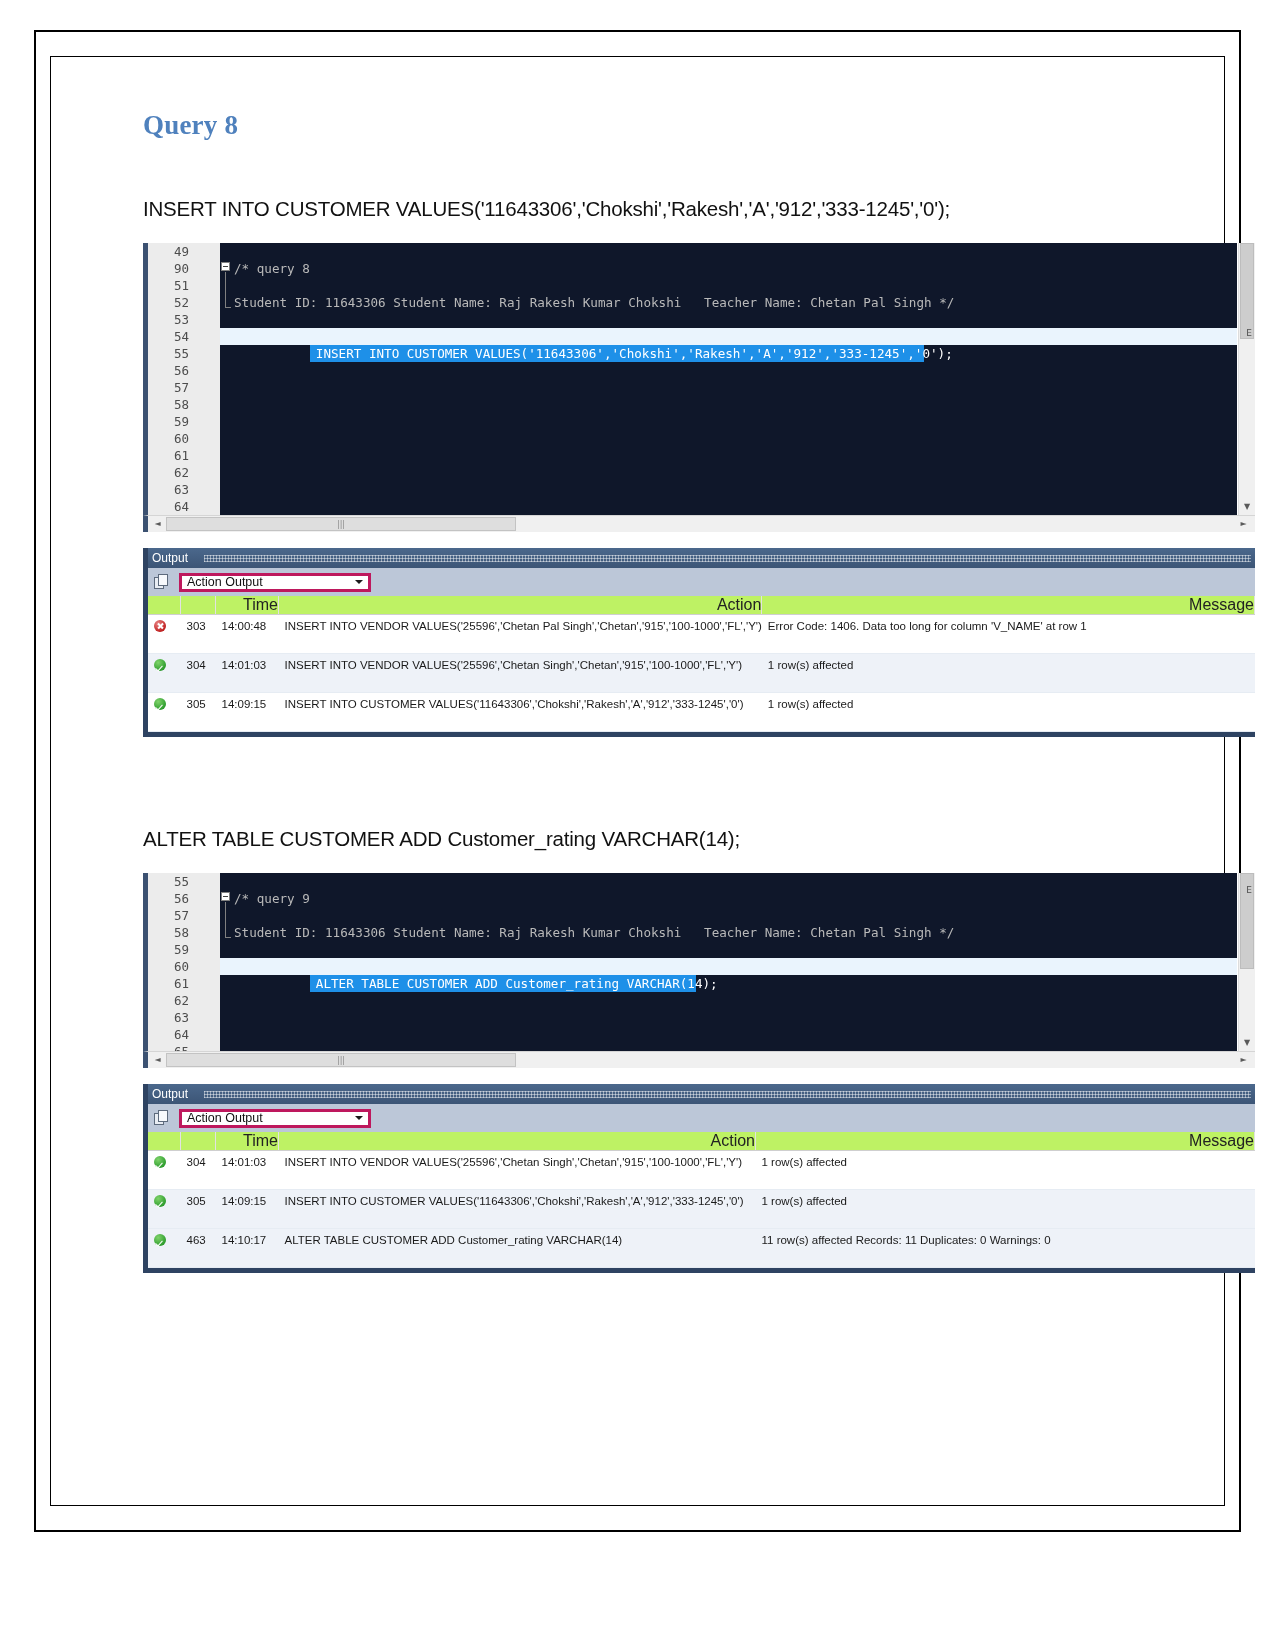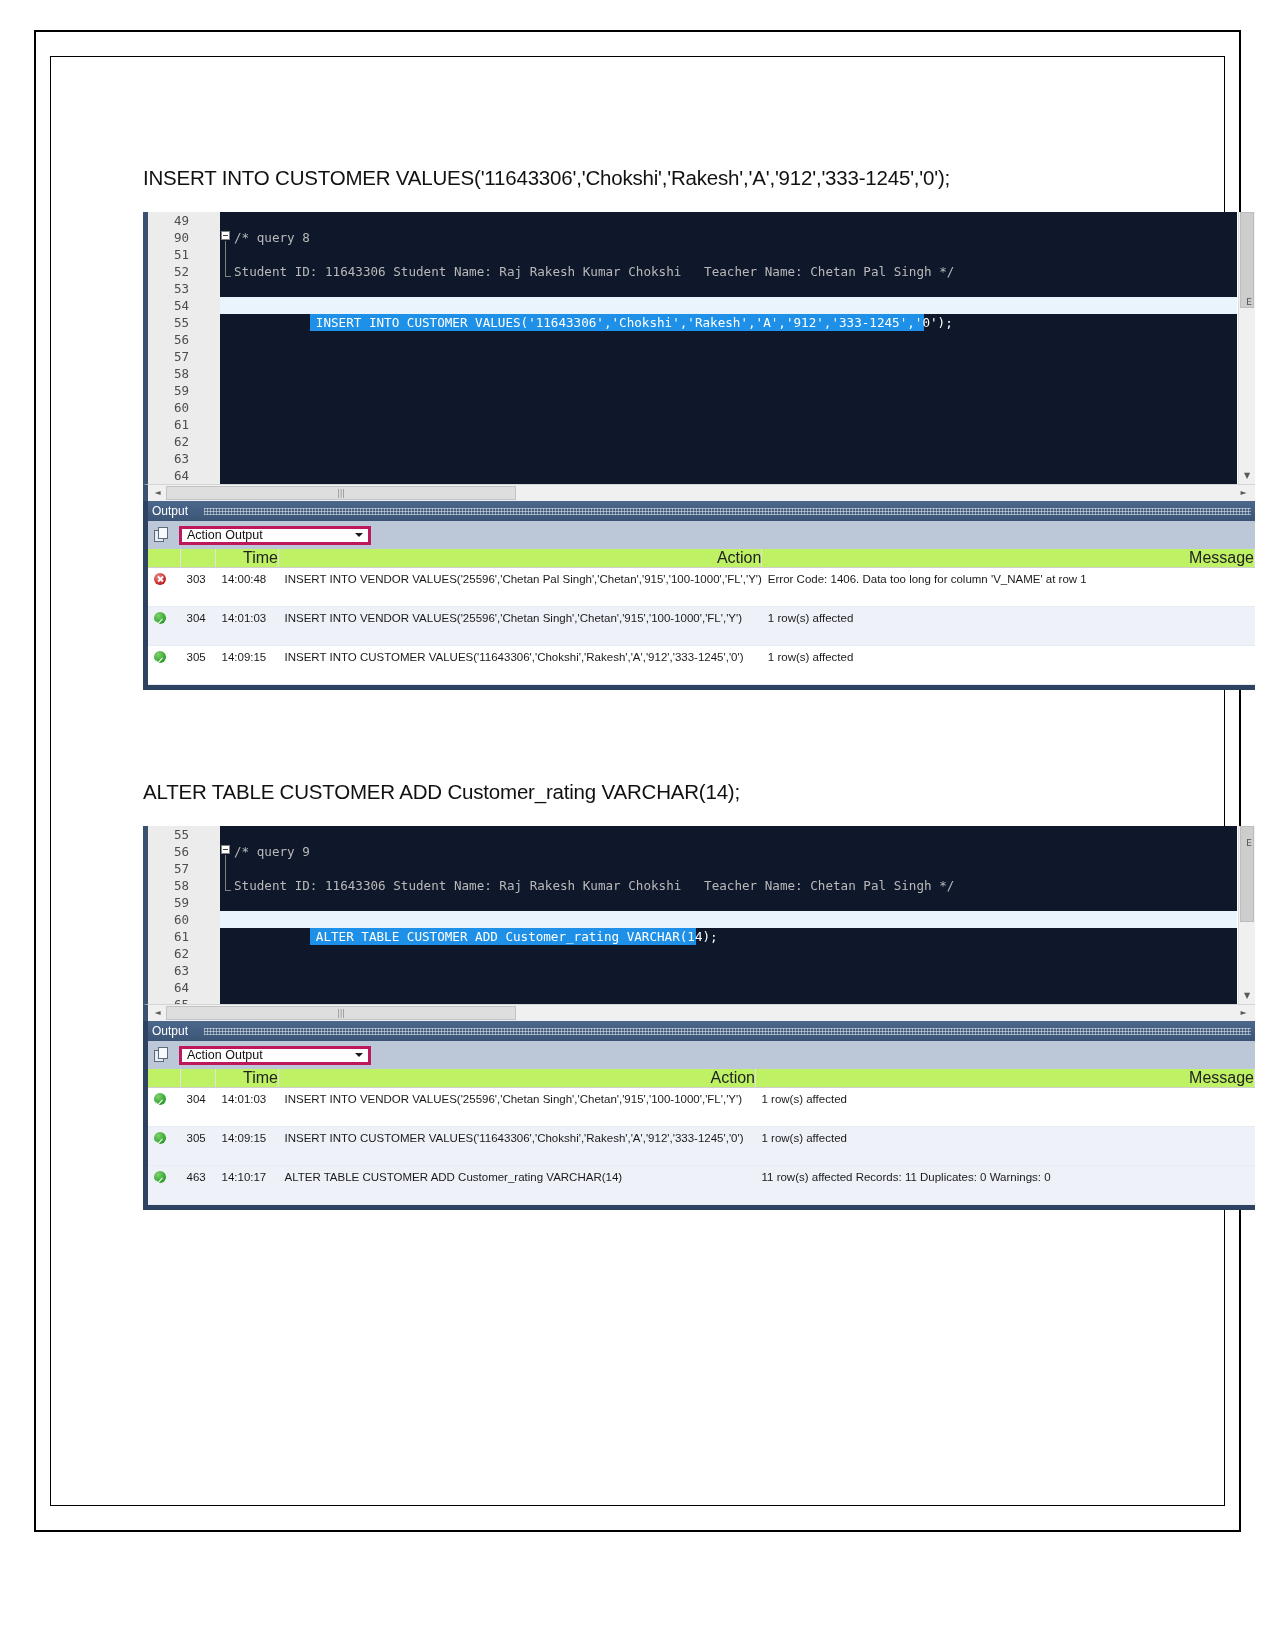--- a/index.html
+++ b/index.html
@@ -213,20 +213,21 @@
     height: 20px;
     background: linear-gradient(to bottom, #4b688c 0%, #3c5576 100%);
     color: #ffffff;
     font-family: "Liberation Sans", sans-serif;
     font-size: 12px;
     line-height: 20px;
     padding-left: 4px;
     position: relative;
     border-left: 5px solid #2e4362;
     box-sizing: border-box;
+    margin-top: 16px;
   }
   .out-titlebar .grip {
     position: absolute;
     left: 56px; right: 4px; top: 7px;
     height: 7px;
     background-image:
       repeating-linear-gradient(to right,
         rgba(255,255,255,0.45) 0 1px, transparent 1px 3px),
       repeating-linear-gradient(to bottom,
         rgba(255,255,255,0.45) 0 1px, transparent 1px 3px);
@@ -352,20 +353,21 @@
   .spacer-56 { height: 56px; }
 </style>
 </head>
 <body>
 
 <div class="page-outer-border"></div>
 <div class="page-inner-border"></div>
 
 <div class="content">
 
+  <h2 class="doc-heading">Query 8</h2>
 
   <div class="spacer-56"></div>
 
   <p class="doc-paragraph">INSERT INTO CUSTOMER VALUES('11643306','Chokshi','Rakesh','A','912','333-1245','0');</p>
 
   <div class="spacer-22"></div>
 
   <div class="wb">
 
     <div class="wb-editor">

